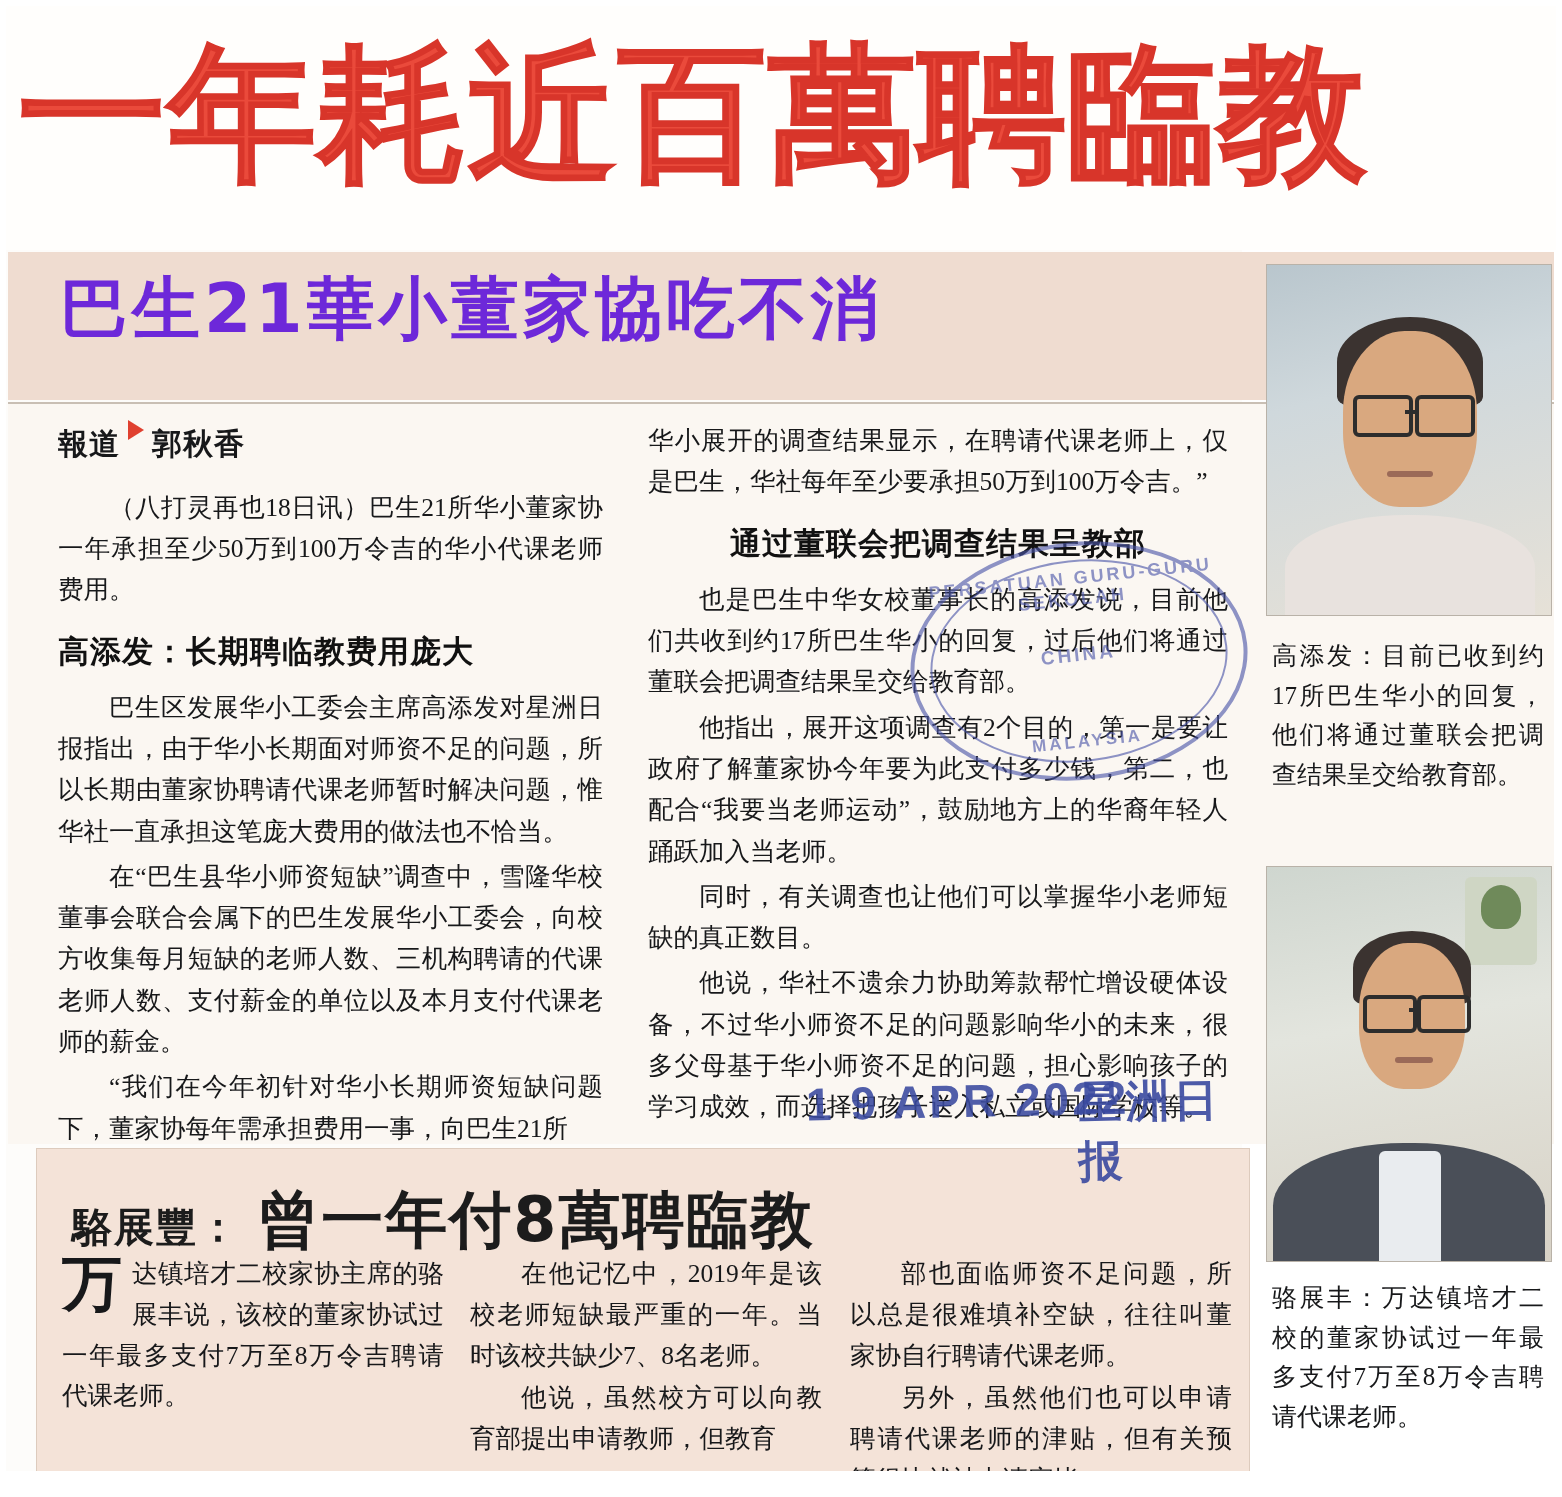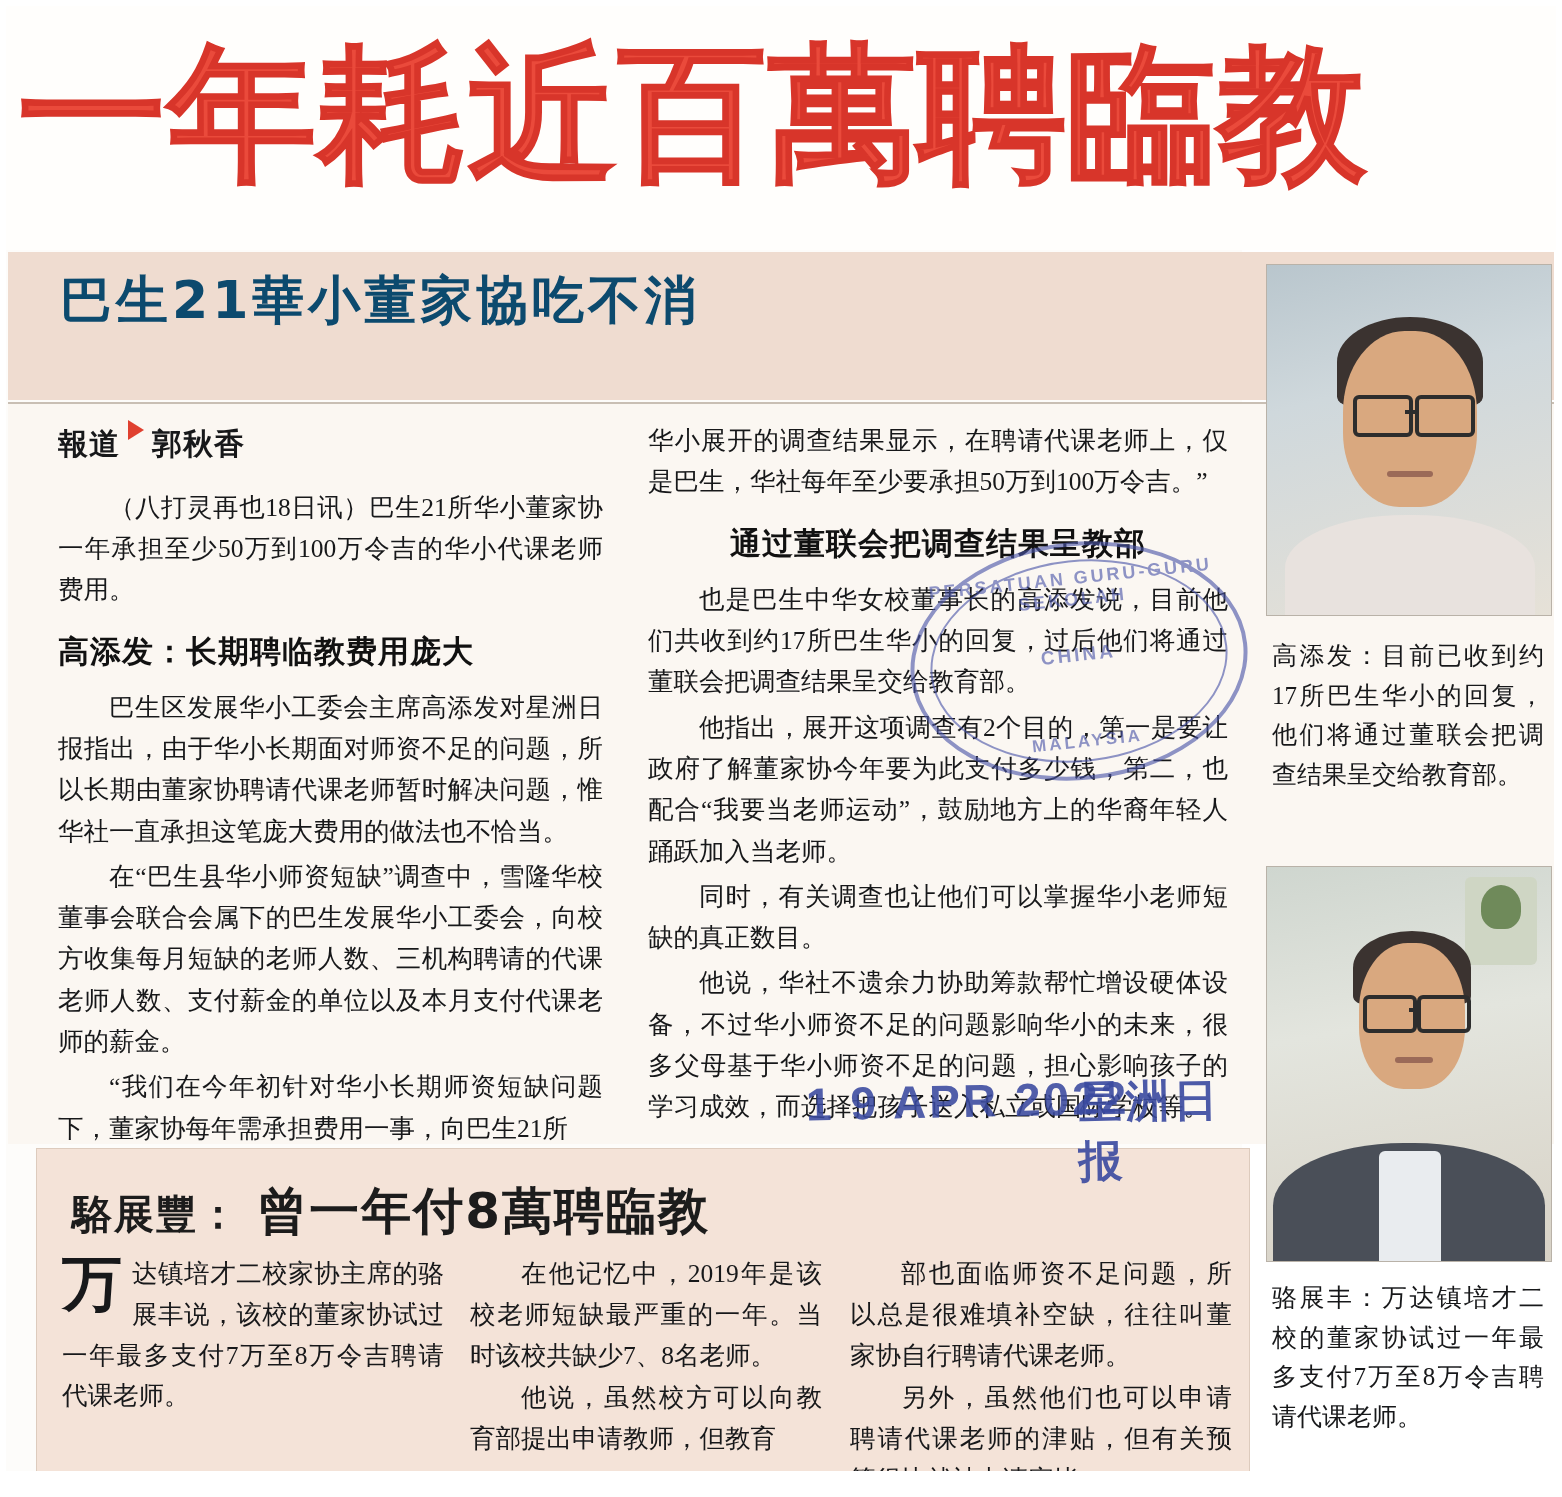--- a/index.html
+++ b/index.html
@@ -48,23 +48,23 @@
     left: 8px; top: 252px;
     width: 1546px; height: 148px;
     background: #efdcd0;
   }
   .sub-headline {
     position: absolute;
     left: 60px;
     top: 272px;
     font-family: "DejaVu Sans", sans-serif;
     font-weight: bold;
-    font-size: 52px;
+    font-size: 68px;
     line-height: 1.1;
-    color: #0c4a6e;
+    color: #6d28d9;
     letter-spacing: 4px;
     white-space: nowrap;
   }
   
   .body-area {
     position: absolute;
     left: 8px; top: 402px;
     width: 1546px; height: 740px;
     background: #fbf7f2;
     border-top: 2px solid #c9bfb4;
@@ -191,21 +191,21 @@
     left: 72px; top: 1178px;
     width: 740px;
     font-family: "DejaVu Sans", sans-serif;
     font-weight: bold;
     font-size: 44px;
     letter-spacing: 2px;
     white-space: nowrap;
     color: #1c1c1c;
   }
   .lower-title-box .name { font-size: 40px; }
-  .lower-title-box .big { font-size: 50px; }
+  .lower-title-box .big { font-size: 62px; }
 
   .lcol {
     position: absolute;
     top: 1254px;
     font-size: 25.5px;
     line-height: 1.6;
     text-align: justify;
     color: #17181a;
   }
   .lcol p { margin: 0 0 2px 0; text-indent: 2em; }

